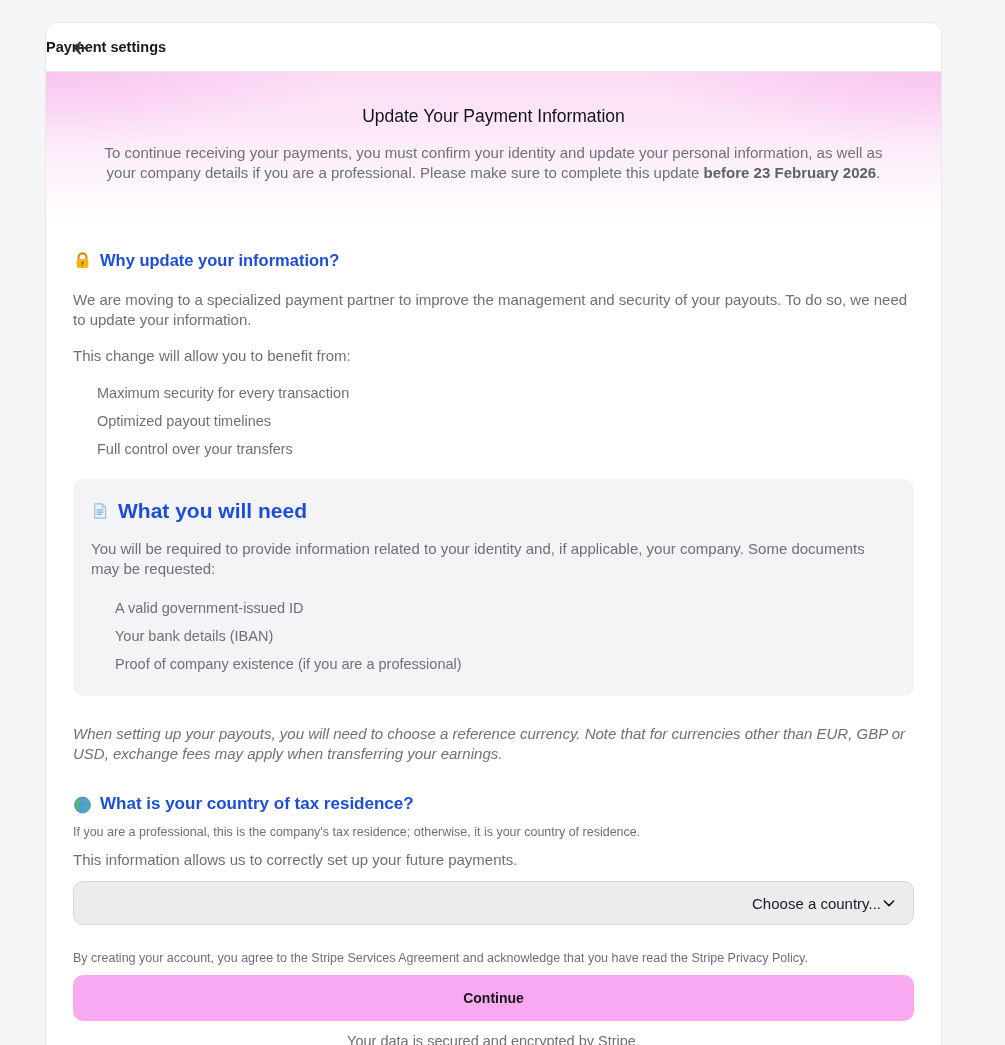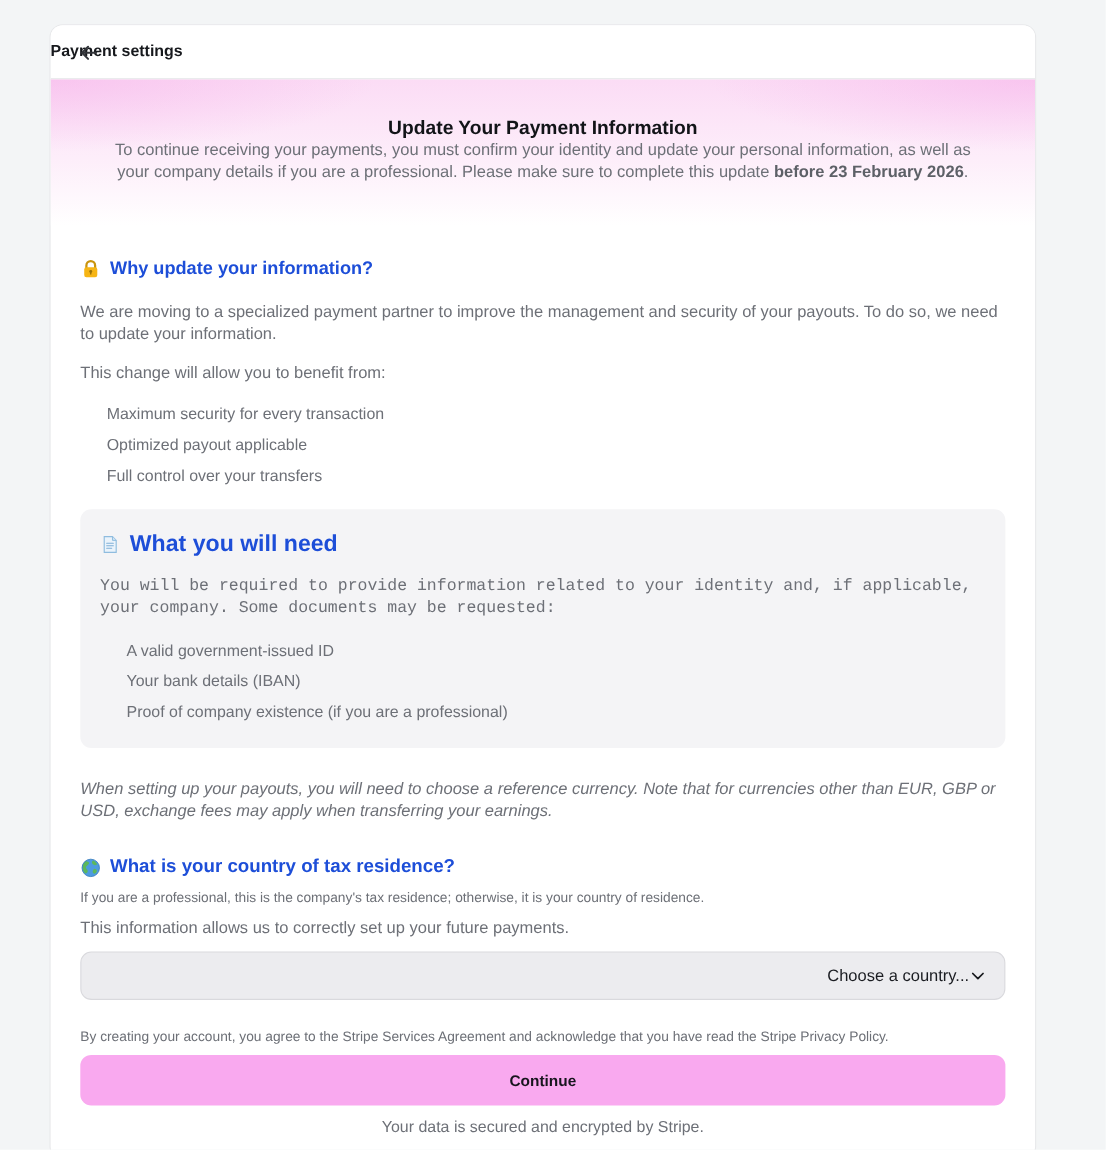--- a/index.html
+++ b/index.html
@@ -45,22 +45,23 @@
   .hero {
     padding: 34px 45px 38px;
     text-align: center;
     background:
       radial-gradient(60% 90% at 0% 0%, rgba(246,174,233,0.50) 0%, rgba(246,174,233,0) 55%),
       radial-gradient(60% 90% at 100% 0%, rgba(246,174,233,0.50) 0%, rgba(246,174,233,0) 55%),
       linear-gradient(180deg, #fbdcf5 0%, #fdeefa 55%, #ffffff 100%);
   }
   .hero-title {
     font-size: 17.5px;
-    font-weight: bold;
+    font-weight: normal;
     color: #121418;
+    margin-bottom: 16px;
   }
   .hero-sub {
     font-size: 15px;
     line-height: 20px;
     color: #6d7077;
     max-width: 814px;
     margin: 0 auto;
   }
   .hero-sub b { color: #5d6067; }
   
@@ -171,37 +172,37 @@
             <circle cx="12" cy="15" r="1.7" fill="#9a7108"></circle>
             <rect x="11.2" y="15.6" width="1.6" height="3" rx="0.8" fill="#9a7108"></rect>
           </svg>
         </span>
         <span>Why update your information?</span>
       </div>
       <p class="para" style="max-width:846px;">We are moving to a specialized payment partner to improve the management and security of your payouts. To do so, we need to update your information.</p>
       <p class="para">This change will allow you to benefit from:</p>
       <ul class="plain-list">
         <li>Maximum security for every transaction</li>
-        <li>Optimized payout applicable</li>
+        <li>Optimized payout timelines</li>
         <li>Full control over your transfers</li>
       </ul>
     </div>
 
     <div class="info-box">
       <div class="section-heading">
         <span class="icon-emoji">
           <svg width="18" height="18" viewBox="0 0 24 24">
             <path d="M5 2.5h10l4.5 4.5v14.5H5z" fill="#eaf3fb" stroke="#8fbcdf" stroke-width="1.4"></path>
             <path d="M15 2.5V7h4.5" fill="#cfe4f5" stroke="#8fbcdf" stroke-width="1.2"></path>
             <path d="M8 10.5h8M8 13.5h8M8 16.5h6" stroke="#7fb0d8" stroke-width="1.4" stroke-linecap="round"></path>
           </svg>
         </span>
         <span>What you will need</span>
       </div>
-      <p class="para" style="max-width:830px;font-family:Liberation Mono, monospace;">You will be required to provide information related to your identity and, if applicable, your company. Some documents may be requested:</p>
+      <p class="para" style="max-width:830px;">You will be required to provide information related to your identity and, if applicable, your company. Some documents may be requested:</p>
       <ul class="plain-list">
         <li>A valid government-issued ID</li>
         <li>Your bank details (IBAN)</li>
         <li>Proof of company existence (if you are a professional)</li>
       </ul>
     </div>
 
     <p class="note-italic">When setting up your payouts, you will need to choose a reference currency. Note that for currencies other than EUR, GBP or USD, exchange fees may apply when transferring your earnings.</p>
 
     <div class="tax-section">

